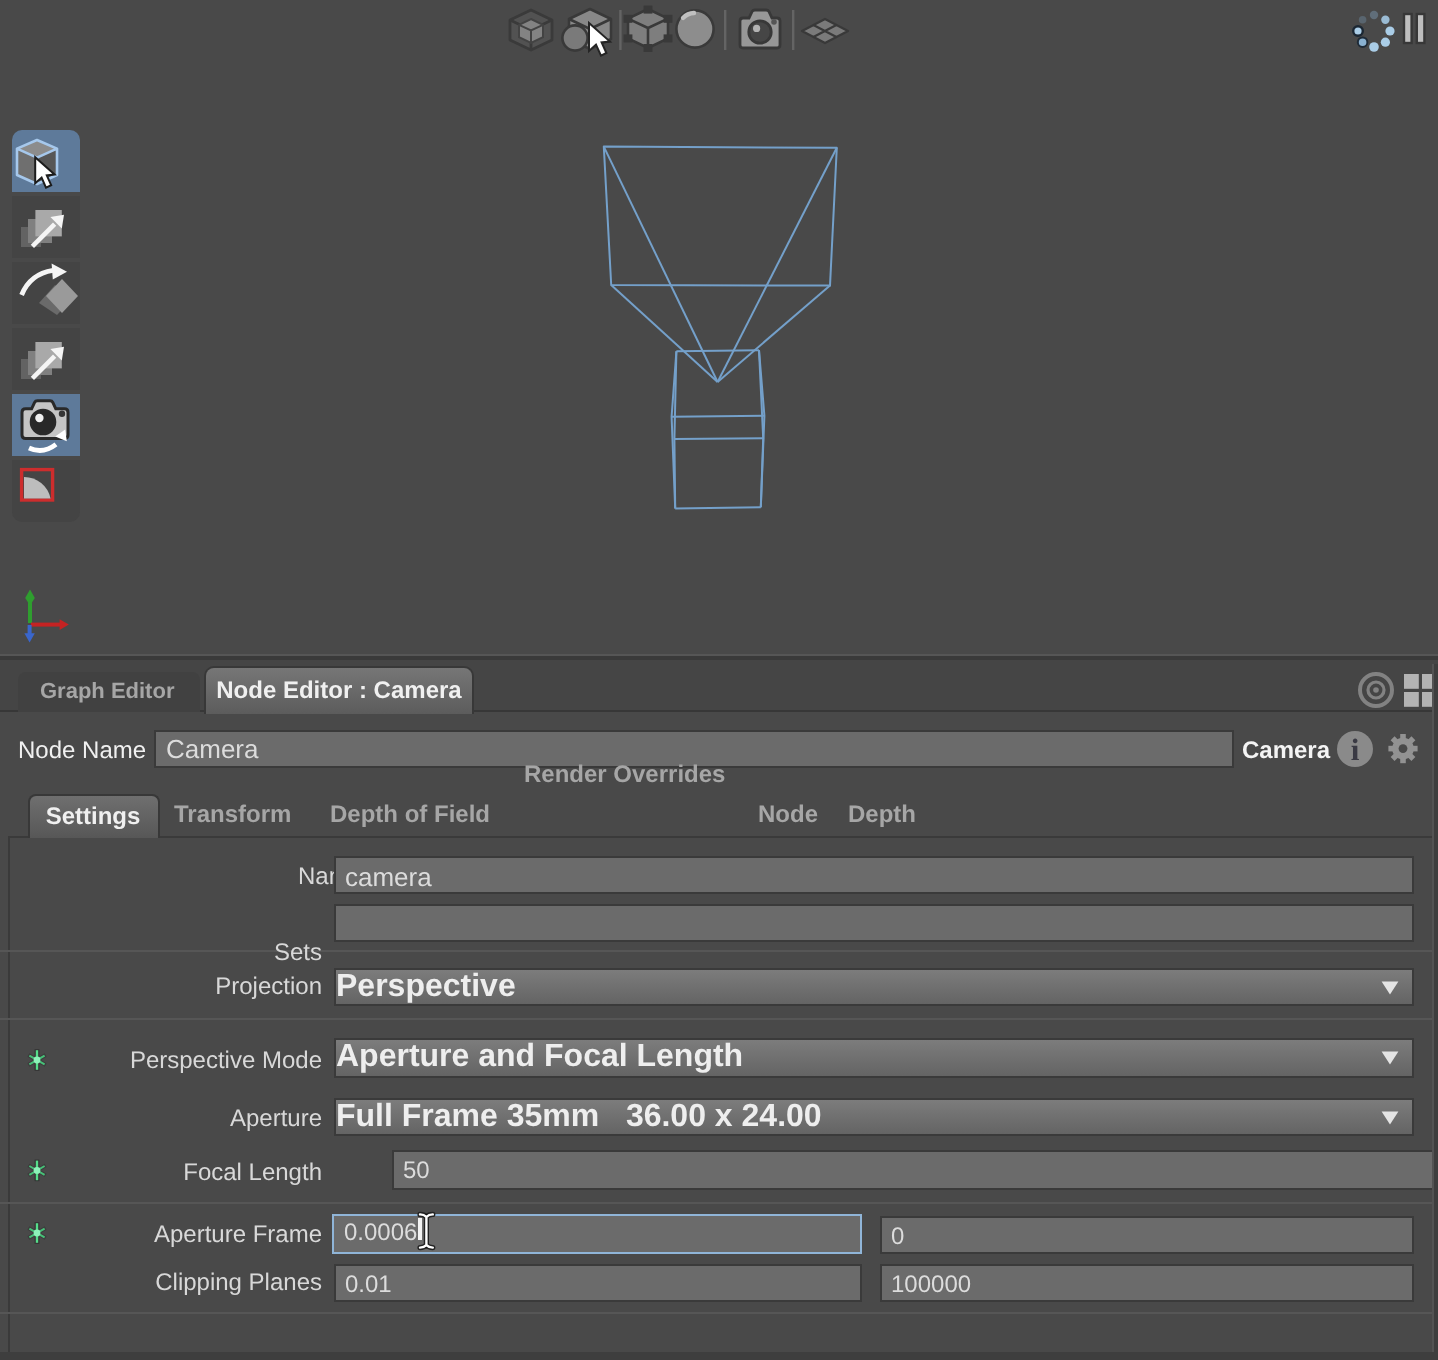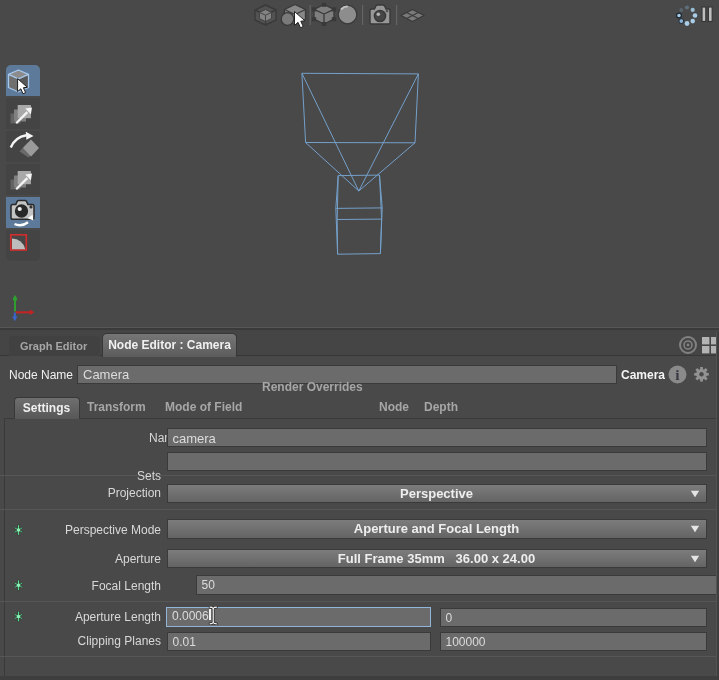--- a/index.html
+++ b/index.html
@@ -2,21 +2,21 @@
 <html><head>
 <meta charset="utf-8">
 <style>
 html,body{margin:0;padding:0;}
 body{width:719px;height:680px;background:#494949;overflow:hidden;position:relative;
   font-family:"Liberation Sans",sans-serif;-webkit-font-smoothing:antialiased;}
 .abs{position:absolute;}
 .field{position:absolute;background:#6b6b6b;border:1px solid #3a3a3a;box-sizing:border-box;
   color:#dcdcdc;font-size:12.5px;line-height:19px;padding:0 0 0 5px;white-space:nowrap;overflow:hidden;}
 .dd{position:absolute;background:linear-gradient(#7c7c7c,#646464);border:1px solid #3a3a3a;
-  box-sizing:border-box;color:#eeeeee;font-size:13px;font-weight:bold;text-align:center;padding-right:1px;}
+  box-sizing:border-box;color:#eeeeee;font-size:16px;font-weight:bold;padding-right:1px;}
 .lbl{position:absolute;color:#d8d8d8;font-size:12px;text-align:right;white-space:nowrap;}
 .tabtxt{position:absolute;color:#a6a6a6;font-size:12px;font-weight:bold;white-space:nowrap;}
 .activetab{position:absolute;background:linear-gradient(#767676,#5c5c5c);
   border:1px solid #383838;border-bottom:none;border-radius:5px 5px 0 0;box-sizing:border-box;
   color:#f0f0f0;font-weight:bold;text-align:center;}
 </style>
 </head>
 <body>
 
 <svg class="abs" style="left:0;top:0;" width="719" height="34" viewBox="0 0 719 34">
@@ -206,21 +206,21 @@
       <line x1="27.2" y1="10.3" x2="41.8" y2="10.3"></line>
       <line x1="29.3" y1="5.1" x2="39.7" y2="15.5"></line>
       <line x1="39.7" y1="5.1" x2="29.3" y2="15.5"></line>
     </g>
     <circle cx="34.5" cy="10.3" r="2.2" fill="#494949"></circle>
   </g>
 </svg>
 
 <div class="activetab" style="left:13.5px;top:397px;width:66px;height:21.5px;font-size:12px;line-height:20px;border-radius:4px 4px 0 0;background:linear-gradient(#6f6f6f,#575757);">Settings</div>
 <div class="tabtxt" style="left:87px;top:400px;">Transform</div>
-<div class="tabtxt" style="left:165px;top:400px;">Mode of Field</div>
+<div class="tabtxt" style="left:165px;top:400px;">Depth of Field</div>
 <div class="tabtxt" style="left:262px;top:380px;">Render Overrides</div>
 <div class="tabtxt" style="left:379px;top:400px;">Node</div>
 <div class="tabtxt" style="left:424px;top:400px;">Depth</div>
 <div class="abs" style="left:4px;top:418px;width:9.5px;height:1px;background:#3a3a3a;"></div>
 <div class="abs" style="left:79.5px;top:418px;width:636.5px;height:1px;background:#3a3a3a;"></div>
 <div class="abs" style="left:4px;top:418px;width:1px;height:258px;background:#3a3a3a;"></div>
 
 <div class="abs" style="left:0;top:474.5px;width:716px;height:1px;background:#565656;"></div>
 <div class="abs" style="left:0;top:508.5px;width:716px;height:1px;background:#565656;"></div>
 <div class="abs" style="left:0;top:600.5px;width:716px;height:1px;background:#565656;"></div>
@@ -261,21 +261,21 @@
 
 <div class="lbl" style="left:0;top:552px;width:161px;">Aperture</div>
 <div class="dd" style="left:167px;top:548.5px;width:540px;height:19.5px;line-height:18px;">Full Frame 35mm&nbsp;&nbsp;&nbsp;36.00 x 24.00</div>
 <svg class="abs" style="left:690px;top:554.5px;" width="10" height="8">
     <path d="M0.8 0.8 L9.2 0.8 L5 7.2 Z" fill="#e4e4e4"></path>
   </svg>
 
 <div class="lbl" style="left:0;top:579px;width:161px;">Focal Length</div>
 <div class="field" style="left:166.5px;top:575px;width:540.5px;height:19.5px;font-size:12px;margin-left:29px;">50</div>
 
-<div class="lbl" style="left:0;top:610px;width:161px;">Aperture Length</div>
+<div class="lbl" style="left:0;top:610px;width:161px;">Aperture Frame</div>
 <div class="field" style="left:166px;top:607px;width:265px;height:19.5px;border:1.5px solid #90b5d8;line-height:16.5px;font-size:12px;">0.0006<span style="display:inline-block;width:1.5px;height:11px;background:#f2f2f2;margin-left:0.5px;"></span></div>
 <svg class="abs" style="left:207px;top:605px;" width="14" height="21" viewBox="0 0 14 21">
   <g stroke="#222222" stroke-width="2.6" stroke-linecap="round">
     <path d="M3 2.2 Q5 2.2 6.2 3.4 Q7.4 2.2 9.4 2.2 M3 18.8 Q5 18.8 6.2 17.6 Q7.4 18.8 9.4 18.8 M6.2 3.4 L6.2 17.6"></path>
   </g>
   <g stroke="#ffffff" stroke-width="1.2" stroke-linecap="round">
     <path d="M3 2.2 Q5 2.2 6.2 3.4 Q7.4 2.2 9.4 2.2 M3 18.8 Q5 18.8 6.2 17.6 Q7.4 18.8 9.4 18.8 M6.2 3.4 L6.2 17.6"></path>
   </g>
 </svg>
 <div class="field" style="left:439.5px;top:607.5px;width:267.5px;height:19px;font-size:12px;">0</div>

